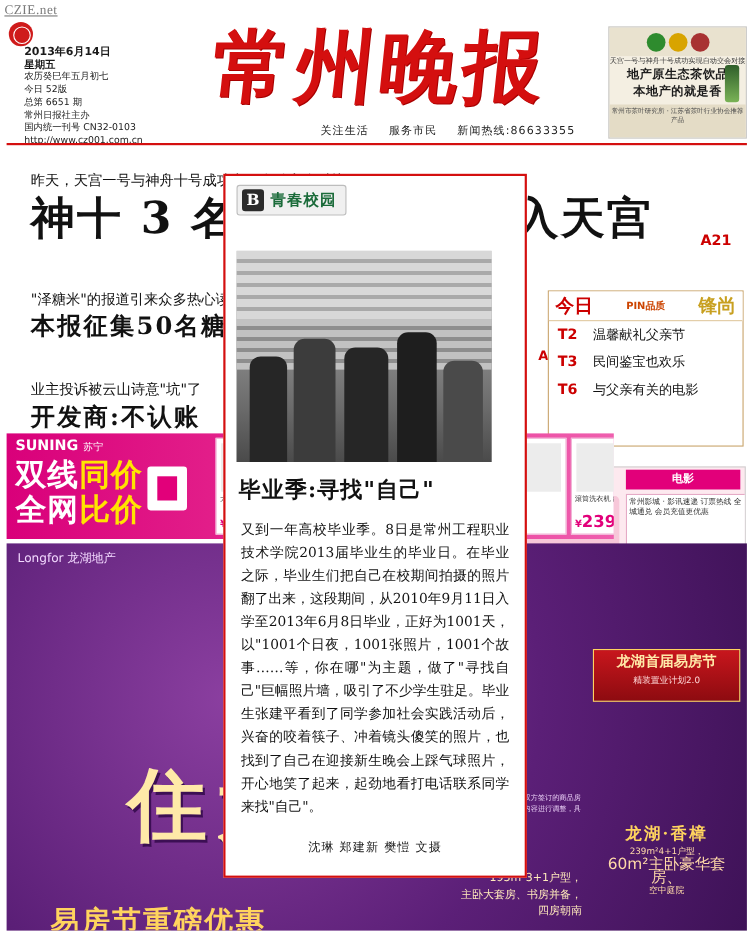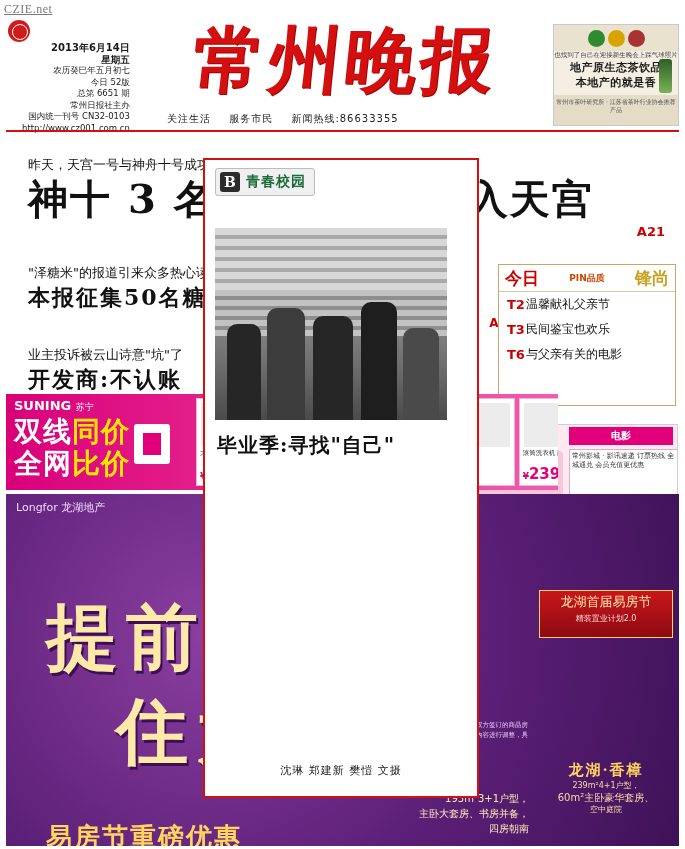--- a/index.html
+++ b/index.html
@@ -28,35 +28,35 @@
   .mast-left .l1{font-size:10px;font-weight:bold;}
   .mast-left .l2{font-size:9.5px;font-weight:bold;}
   .seal{
     position:absolute;left:8px;top:6px;width:22px;height:22px;border-radius:50%;
     background:#cf1b1b;
   }
   .seal:after{
     content:"";position:absolute;left:4px;top:4px;width:14px;height:14px;
     border:1.4px solid #fff;border-radius:50%;
   }
-  .mast-textblock{position:absolute;left:14px;top:24px;text-align:right;}
+  .mast-textblock{position:absolute;left:14px;top:24px;}
 
   .mast-title{
     position:absolute;left:160px;top:0px;width:370px;height:96px;
     text-align:center;
   }
   .mast-title .cn{
     font-family:"DejaVu Serif","Liberation Serif",serif;
     font-size:72px;line-height:92px;color:#d40f0f;font-weight:bold;
     letter-spacing:4px;
     transform:skewX(-6deg);
     text-shadow:1px 1px 0 #a80000;
   }
   .mast-sub{
-    position:absolute;left:160px;top:98px;width:370px;text-align:left;
+    position:absolute;left:160px;top:98px;width:370px;text-align:right;
     font-size:10px;color:#222;letter-spacing:1px;
   }
   .mast-sub span{margin:0 7px;}
 
   .mast-ad{
     position:absolute;left:553px;top:10px;width:124px;height:100px;
     border:1px solid #c9c9c9;background:#f4efe2;overflow:hidden;
   }
   .mast-ad .top{height:26px;background:#e9e2cf;display:flex;align-items:center;justify-content:center;gap:3px;}
   .mast-ad .badge{width:17px;height:17px;border-radius:50%;background:#2e8b2e;}
@@ -77,36 +77,36 @@
   .hl .main{
     font-family:"DejaVu Serif","Liberation Serif",serif;
     font-weight:bold;color:#111;letter-spacing:2px;
   }
   .hl1{top:20px;}
   .hl1 .main{font-size:40px;line-height:50px;}
   .hl2{top:128px;}
   .hl2 .main{font-size:22px;line-height:30px;}
   .hl3{top:210px;}
   .hl3 .main{font-size:22px;line-height:30px;}
-  .pageref{position:absolute;right:20px;top:88px;color:#c00;font-weight:bold;font-size:13px;}
+  .pageref{position:absolute;right:20px;top:76px;color:#c00;font-weight:bold;font-size:13px;}
   .pageref2{position:absolute;right:178px;top:180px;color:#c00;font-weight:bold;font-size:12px;}
 
   
   .todaybox{
     position:absolute;left:498px;top:128px;width:176px;height:140px;
     border:1px solid #c9a46b;background:#fff;
   }
   .todaybox .tb-hd{
     height:26px;display:flex;align-items:center;justify-content:space-between;
     padding:0 6px;border-bottom:1px solid #e0c9a0;background:#fff;
   }
   .todaybox .tb-hd .l{font-size:17px;font-weight:bold;color:#c00;font-family:"DejaVu Serif",serif;}
   .todaybox .tb-hd .c{font-size:9px;color:#c40;font-weight:bold;}
   .todaybox .tb-hd .r{font-size:17px;font-weight:bold;color:#c8a020;font-family:"DejaVu Serif",serif;}
-  .tb-row{display:flex;align-items:center;gap:1px;padding:4px 8px;font-size:12px;color:#111;}
+  .tb-row{display:flex;align-items:center;gap:14px;padding:4px 8px;font-size:12px;color:#111;}
   .tb-row .code{color:#c00;font-weight:bold;width:18px;font-size:13px;}
 
   
   .ad5580{
     position:absolute;left:28px;top:288px;width:440px;height:54px;
     background:linear-gradient(#1b49b5,#1436a0);color:#fff;overflow:hidden;
   }
   .ad5580 .big{position:absolute;left:8px;top:4px;font-size:26px;font-weight:bold;color:#ffd400;font-family:"DejaVu Serif",serif;}
   .ad5580 .sm{position:absolute;left:118px;top:6px;font-size:9px;color:#fff;}
   .ad5580 .yel{position:absolute;left:150px;top:2px;font-size:19px;font-weight:bold;color:#ffe100;font-family:"DejaVu Serif",serif;}
@@ -166,21 +166,21 @@
   }
   .bottomad .t3{
     position:absolute;left:40px;top:292px;font-size:27px;font-weight:bold;color:#ffd45e;
     font-family:"DejaVu Serif",serif;letter-spacing:2px;
   }
   .bottomad .t4{
     position:absolute;left:40px;top:326px;font-size:26px;font-weight:bold;color:#ffd45e;
     font-family:"DejaVu Serif",serif;letter-spacing:2px;
   }
   .festbox{position:absolute;right:6px;top:96px;width:132px;height:46px;background:linear-gradient(#c8161d,#8d0b10);border:1px solid #ffd45e;text-align:center;}
-  .festbox .a{font-size:13px;font-weight:normal;color:#ffe9a8;line-height:22px;}
+  .festbox .a{font-size:13px;font-weight:bold;color:#ffe9a8;line-height:22px;}
   .festbox .b{font-size:8px;color:#ffd9d9;line-height:12px;}
   .specbox{position:absolute;right:150px;bottom:10px;width:140px;font-size:10px;color:#ffe9bb;line-height:15px;text-align:right;}
   .logo2{position:absolute;right:18px;bottom:30px;width:110px;text-align:center;}
   .logo2 .ln1{font-size:15px;color:#ffd45e;font-weight:bold;font-family:"DejaVu Serif",serif;letter-spacing:2px;}
   .bottomad .fineprint{position:absolute;right:150px;top:226px;width:300px;font-size:6.5px;color:#e8cdf4;line-height:10px;}
 
   
   .clip{
     position:absolute;left:203px;top:158px;width:272px;height:636px;
     background:#ffffff;border:2px solid #d40f0f;z-index:50;overflow:hidden;
@@ -251,21 +251,21 @@
       <span>服务市民</span>
       <span>新闻热线:86633355</span>
     </div>
 
     <div class="mast-ad">
       <div class="top">
         <span class="badge"></span>
         <span class="badge b2"></span>
         <span class="badge b3"></span>
       </div>
-      <div class="hdr">也找到了自己在迎接新生晚会上踩气球照片</div>
+      <div class="hdr">天宫一号与神舟十号成功实现自动交会对接</div>
       <div class="big">地产原生态茶饮品</div>
       <div class="big">本地产的就是香</div>
       <div class="bottle"></div>
       <div class="bot">
         <div class="t">常州市茶叶研究所 · 江苏省茶叶行业协会推荐产品</div>
       </div>
     </div>
   </div>
   <div class="mast-rule"></div>
 
@@ -355,52 +355,52 @@
       <div class="prod">
         <div class="img"></div>
         <div class="cap">滚筒洗衣机 静音省水</div>
         <div class="price"><i>¥</i><span>2399</span></div>
       </div>
     </div>
   </div>
 
   <div class="bottomad">
     <div class="brand">Longfor 龙湖地产</div>
-    <div class="t1">提前</div>
     <div class="t2">住大房</div>
     <div class="t4">易房节重磅优惠</div>
     <div class="festbox">
       <div class="a">龙湖首届易房节</div>
       <div class="b">精装置业计划2.0</div>
     </div>
     <div class="fineprint">本广告所载内容、图片及相关资料仅供参考，不作为要约或承诺，买卖双方权利义务以双方签订的商品房买卖合同及其附件约定为准。本公司保留对宣传资料的最终解释权。开发商有权对相关内容进行调整，具体以政府部门最终批准文件为准。</div>
     <div class="specbox">
       <div>193m²3+1户型，</div>
       <div>主卧大套房、书房并备，</div>
       <div>四房朝南</div>
     </div>
     <div class="logo2">
       <div class="ln1">龙湖·香樟</div>
       <div style="font-size:8px;color:#ffd9a8;line-height:12px;">239m²4+1户型，</div>
-      <div style="font-size:10px;color:#ffd9a8;line-height:12px;">60m²主卧豪华套房、</div>
+      <div style="font-size:14px;color:#ffd9a8;line-height:12px;">60m²主卧豪华套房、</div>
       <div style="font-size:8px;color:#ffd9a8;line-height:12px;">空中庭院</div>
     </div>
   </div>
 
   <div class="clip">
     <div class="clip-hd">
       <span class="bmark">B</span>
       <span class="lbl">青春校园</span>
     </div>
     <div class="clip-photo">
       <div class="shelfA"></div>
       <div class="shelfB"></div>
       <div class="fig f1"></div>
       <div class="fig f2"></div>
       <div class="fig f3"></div>
       <div class="fig f4"></div>
       <div class="fig f5"></div>
     </div>
     <div class="clip-caption">毕业季:寻找"自己"</div>
+    <div class="clip-body">又到一年高校毕业季。8日是常州工程职业技术学院2013届毕业生的毕业日。在毕业之际，毕业生们把自己在校期间拍摄的照片翻了出来，这段期间，从2010年9月11日入学至2013年6月8日毕业，正好为1001天，以"1001个日夜，1001张照片，1001个故事……等，你在哪"为主题，做了"寻找自己"巨幅照片墙，吸引了不少学生驻足。毕业生张建平看到了同学参加社会实践活动后，兴奋的咬着筷子、冲着镜头傻笑的照片，也找到了自己在迎接新生晚会上踩气球照片，开心地笑了起来，起劲地看打电话联系同学来找"自己"。</div>
     <div class="clip-byline">沈琳 郑建新 樊愷 文摄</div>
   </div>
 
 </div>
 
 </body></html>

